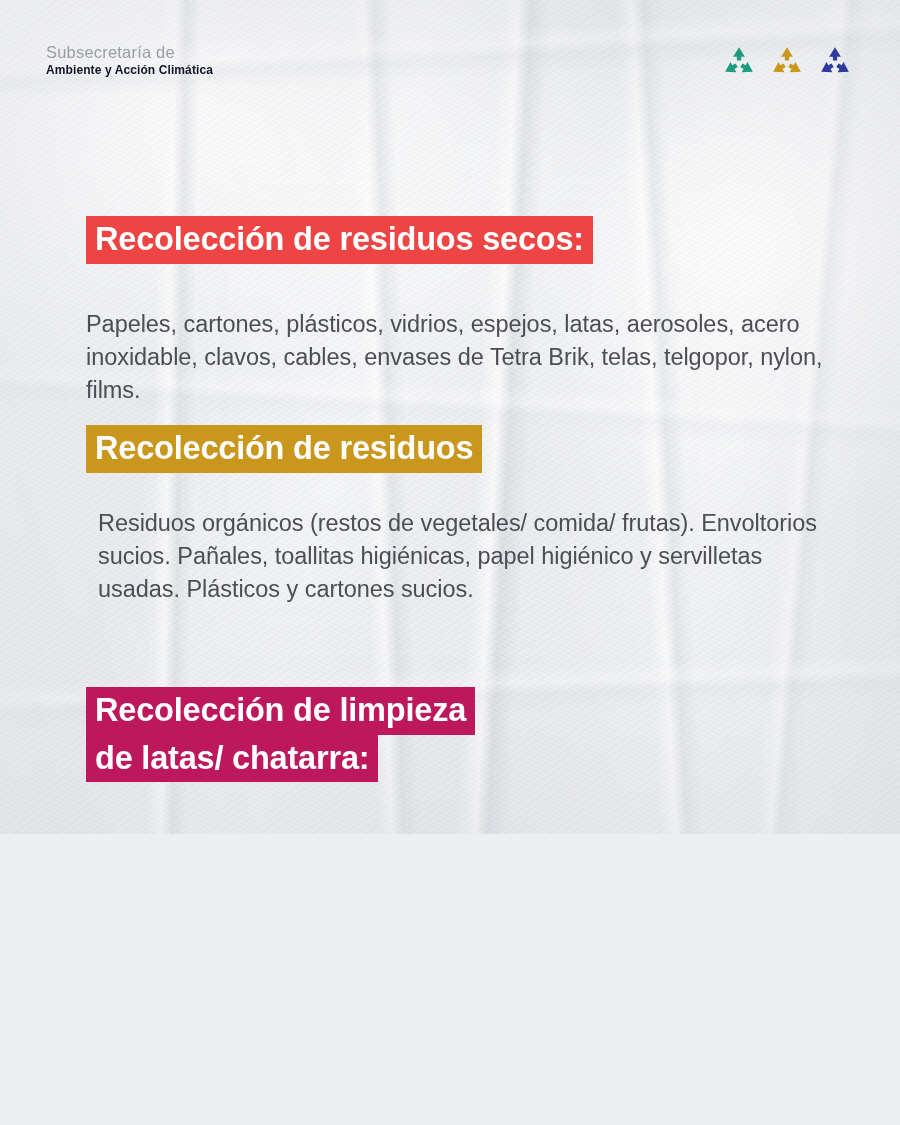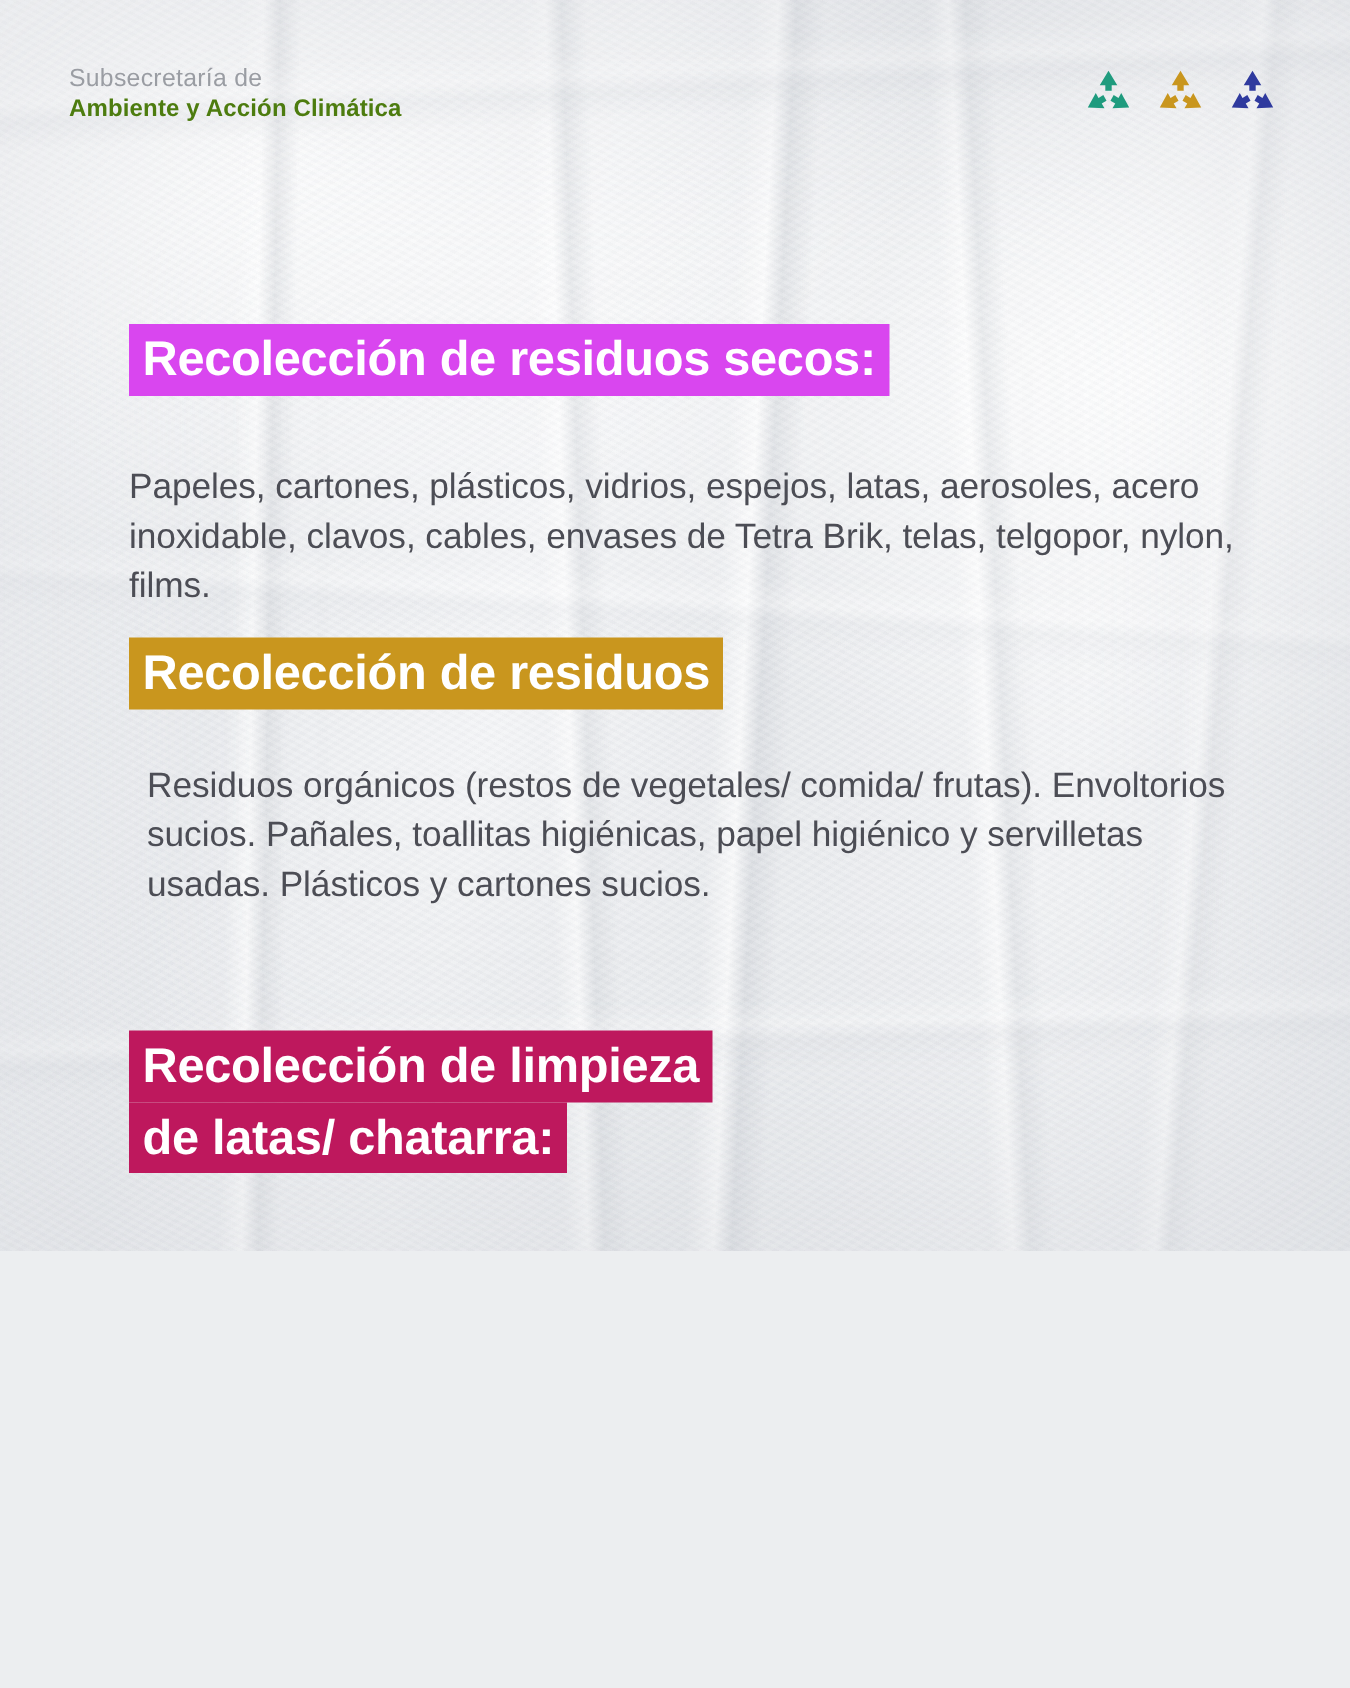--- a/index.html
+++ b/index.html
@@ -73,23 +73,23 @@
     align-items: flex-start;
     justify-content: space-between;
   }
   .brand-line1 {
     font-size: 16.5px;
     color: #9a9da3;
     letter-spacing: 0.2px;
     line-height: 1.25;
   }
   .brand-line2 {
-    font-size: 16px;
+    font-size: 12px;
     font-weight: bold;
-    color: #4d7c0f;
+    color: #0f172a;
     letter-spacing: 0.1px;
     line-height: 1.3;
   }
   .recycle-row {
     display: flex;
     gap: 14px;
     align-items: center;
     margin-top: 4px;
     margin-right: 8px;
   }
@@ -105,21 +105,21 @@
     display: inline-block;
     font-size: 32.5px;
     font-weight: bold;
     color: #ffffff;
     letter-spacing: -0.2px;
     line-height: 1.13;
     padding: 5px 9px 6px 9px;
     box-decoration-break: clone;
     -webkit-box-decoration-break: clone;
   }
-  .hl-green { background: #d946ef; }
+  .hl-green { background: #ef4444; }
   .hl-amber { background: #c9961e; color: #fdf6e4; }
   .hl-blue  { background: #be185d; }
 
   .body-text {
     margin: 0;
     font-size: 23.5px;
     line-height: 1.42;
     color: #4c4d55;
     letter-spacing: -0.05px;
     max-width: 760px;

